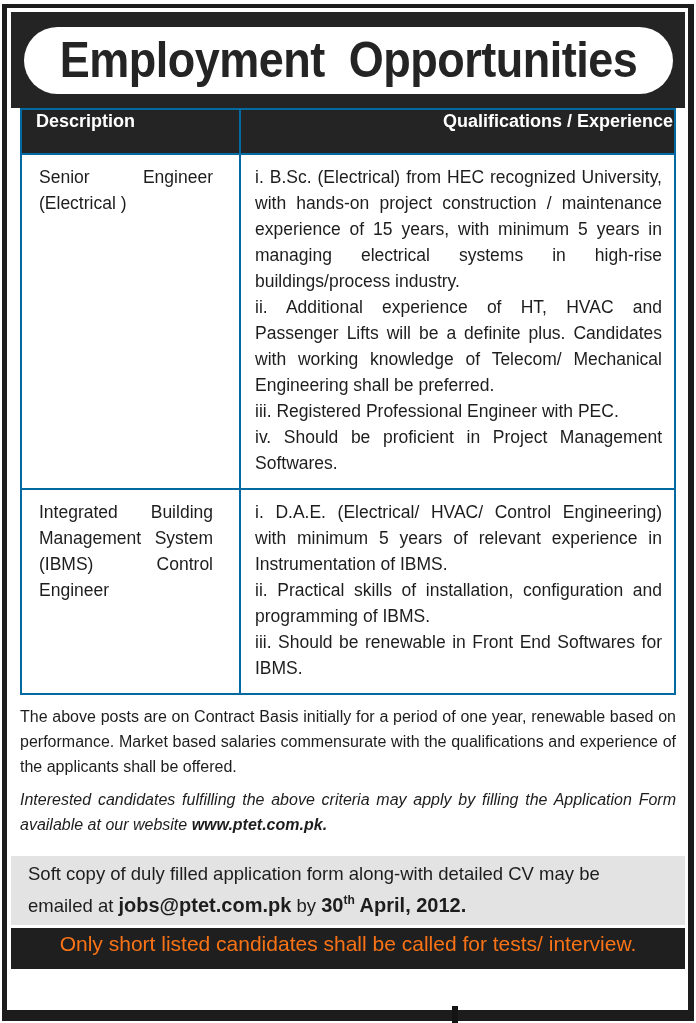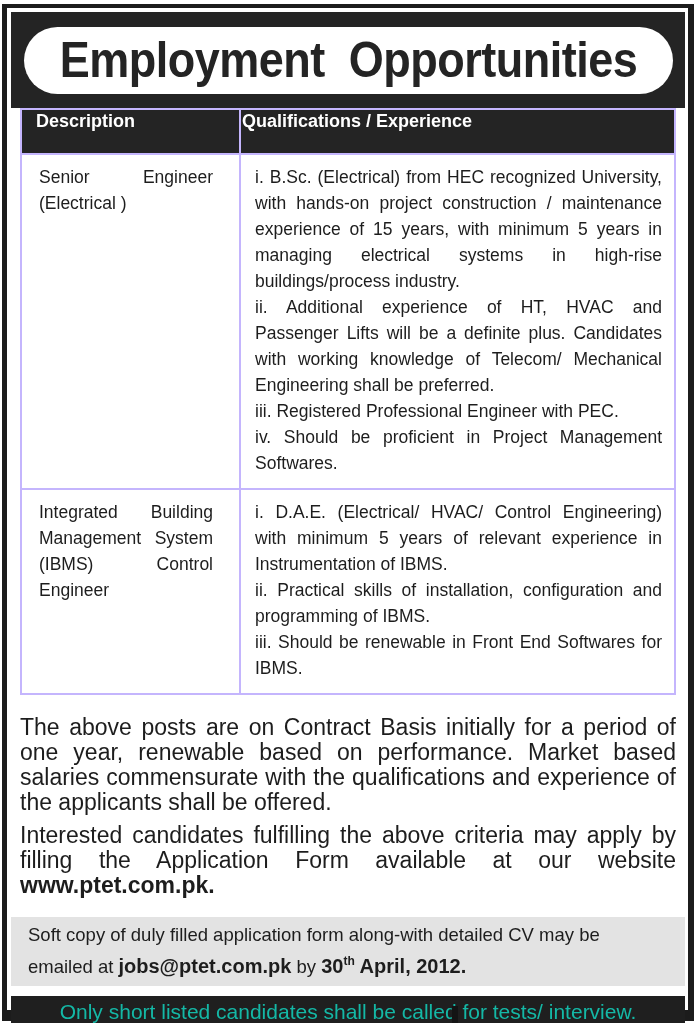--- a/index.html
+++ b/index.html
@@ -53,74 +53,74 @@
   }
 
   
   table.jobs {
     border-collapse: collapse;
     table-layout: fixed;
     margin-left: 13px;
     width: 656px;
   }
   .jobs th, .jobs td {
-    border: 2px solid #c4b5fd;
+    border: 2px solid #0369a1;
     vertical-align: top;
     box-sizing: border-box;
   }
   .jobs th {
     background: #242424;
     color: #ffffff;
     font-size: 18px;
     height: 45px;
   }
   .jobs th.h-desc {
     width: 219px;
     text-align: left;
     padding-left: 14px;
     border-right: 1px solid #bdbdbd;
   }
-  .jobs th.h-qual { text-align: left; }
+  .jobs th.h-qual { text-align: right; }
   .jobs td {
     font-size: 17.5px;
     line-height: 26px;
     padding: 9px 12px 12px 14px;
   }
   .jobs td.c-desc { text-align: justify; padding-right: 26px; padding-left: 17px; }
   .jobs td .q-item { text-align: justify; margin: 0; }
   .jobs tr.r-senior td { height: 335px; }
   .jobs tr.r-ibms td { height: 205px; }
 
   
   .para {
     width: 656px;
-    margin: 20px 0 0 13px;
-    font-size: 23px;
+    margin: 9px 0 0 13px;
+    font-size: 16px;
     line-height: 25px;
     text-align: justify;
   }
-  .para.apply { margin-top: 8px; }
+  .para.apply { margin-top: 8px; font-style: italic; }
   .para b, .graybox b { font-weight: bold; }
 
   .graybox {
     margin: 19px 3px 0 4px;
     background: #e3e3e3;
     padding: 4px 17px 6px;
     font-size: 18.5px;
     line-height: 27px;
   }
   .graybox .strong { font-weight: bold; font-size: 20px; }
   .graybox sup { font-size: 12px; }
 
   .blackbar {
-    margin: 10px 3px 0 4px;
+    margin: 3px 3px 0 4px;
     background: #1f1f1f;
-    color: #14b8a6;
+    color: #f97316;
     text-align: center;
-    padding: 3px 8px 5px;
+    padding: 3px 8px 12px;
     font-size: 21px;
     line-height: 26px;
   }
 
   .tick {
     position: absolute;
     left: 452px; top: 1006px;
     width: 6px; height: 17px;
     background: #141414;
   }

